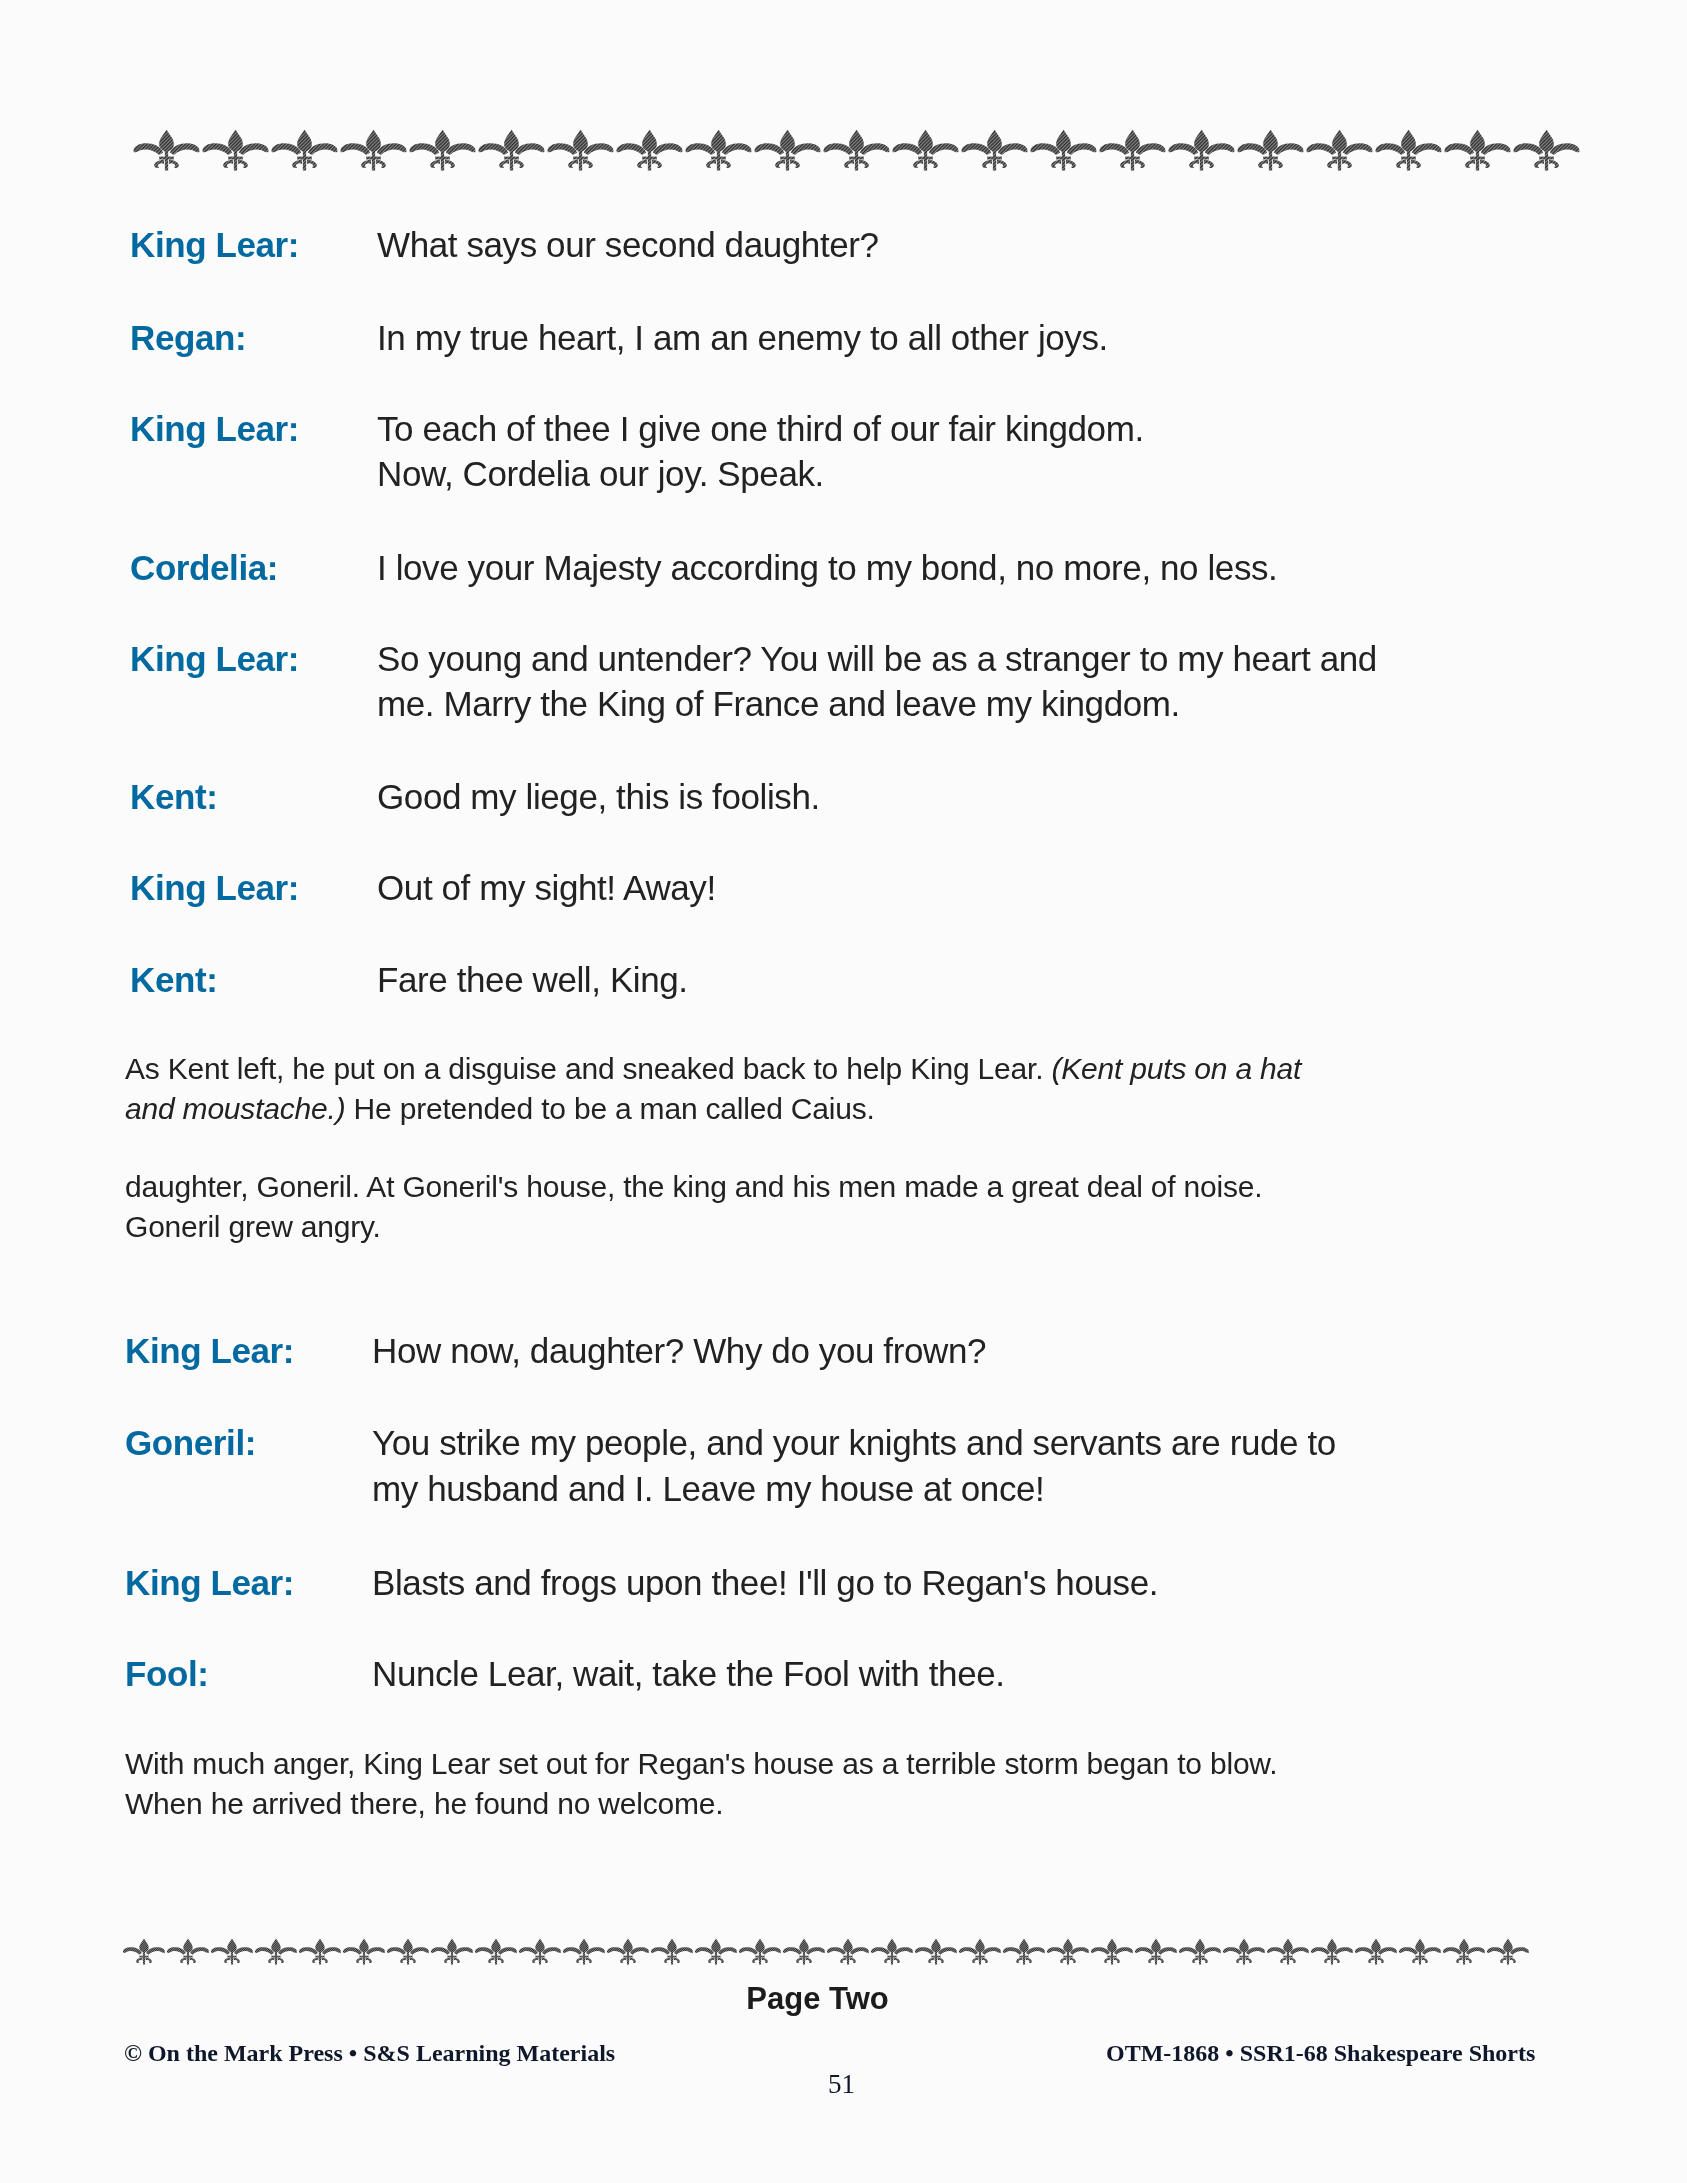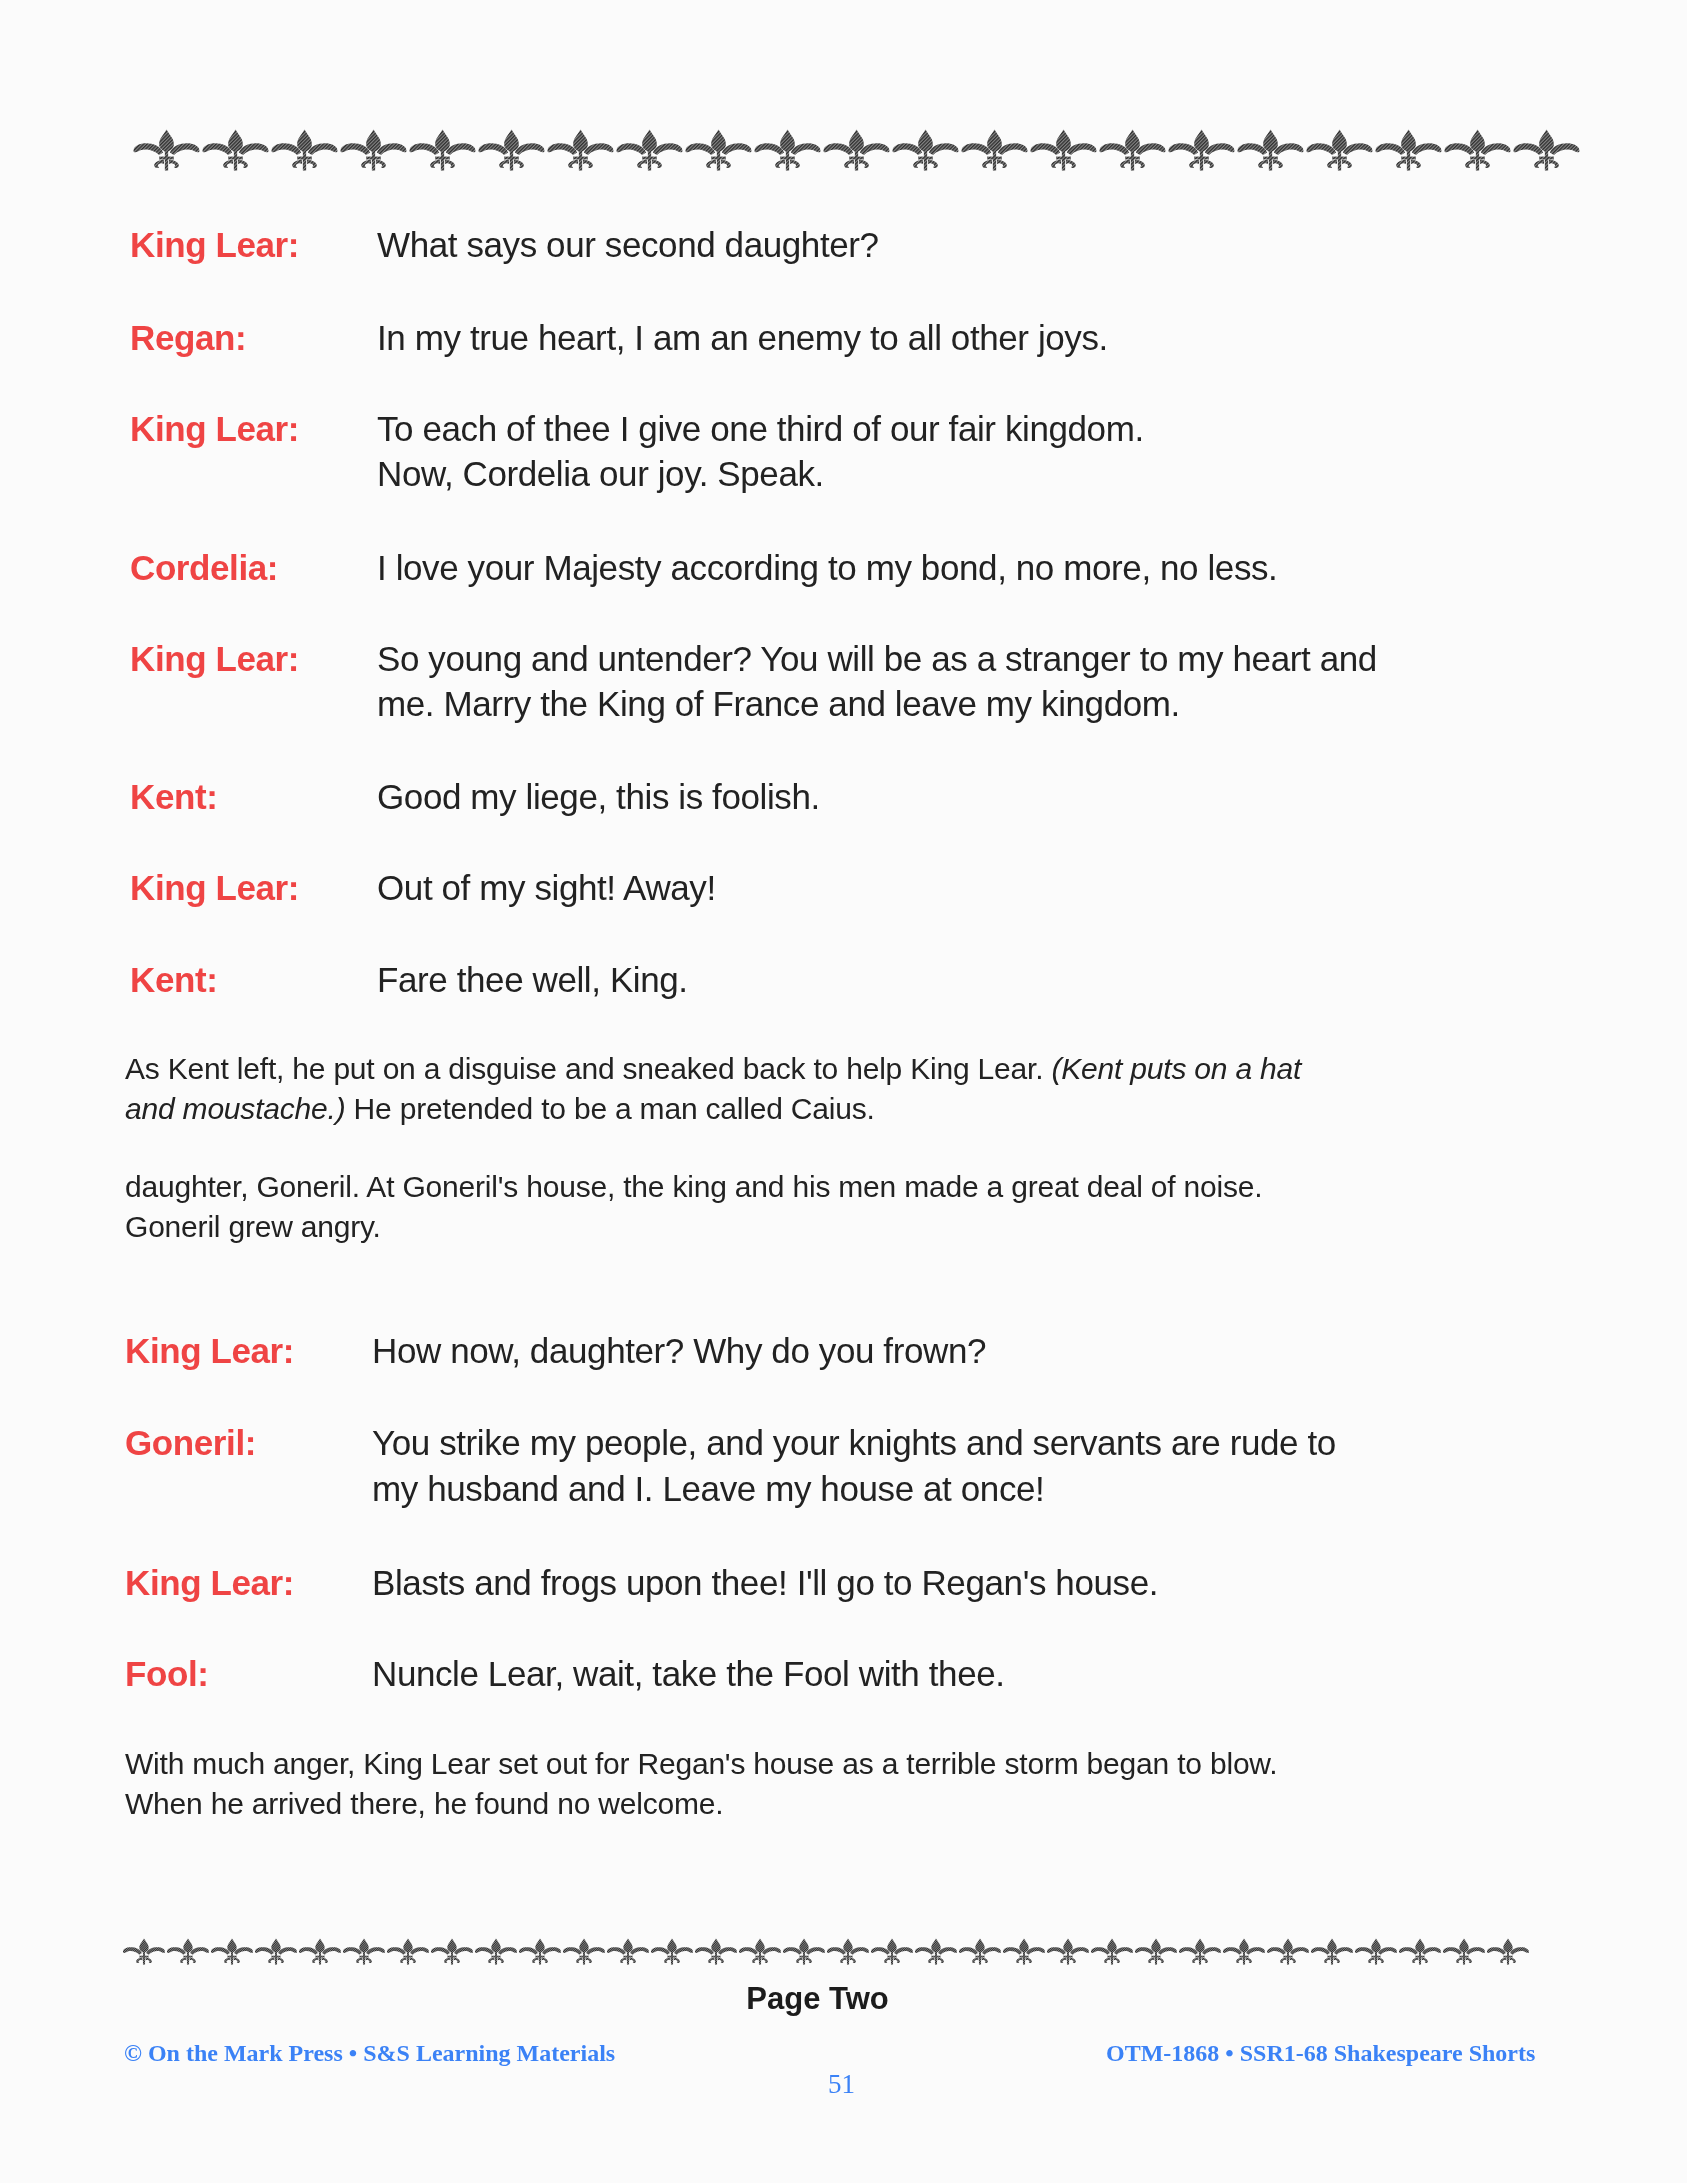--- a/index.html
+++ b/index.html
@@ -26,21 +26,21 @@
     position: absolute;
     left: 130px;
     width: 1450px;
     font-size: 35px;
     line-height: 46px;
     letter-spacing: -0.4px;
   }
   .dlg .speaker {
     position: absolute; left: 0; top: 0;
     font-weight: bold;
-    color: #ef4444;
+    color: #0369a1;
   }
   .dlg .line {
     position: absolute; left: 247px; top: 0;
     white-space: nowrap;
     color: #222;
   }
   .para {
     position: absolute;
     left: 125px;
     font-size: 30px;
@@ -57,21 +57,21 @@
     top: 1981px;
     text-align: center;
     font-size: 31px;
     font-weight: bold;
     color: #1c1c1c;
   }
   .footer {
     position: absolute;
     top: 2040px;
     font-family: "Liberation Serif", "DejaVu Serif", serif;
-    color: #3b82f6;
+    color: #0f172a;
   }
   .footer-left { left: 124px; font-size: 24px; font-weight: bold; }
   .footer-center { left: 828px; font-size: 27px; top: 2033px; margin-top: 36px; }
   .footer-right { left: 1106px; font-size: 24px; font-weight: bold; }
 </style>
 </head>
 <body>
 
 <svg width="0" height="0" style="position:absolute">
   <defs>

